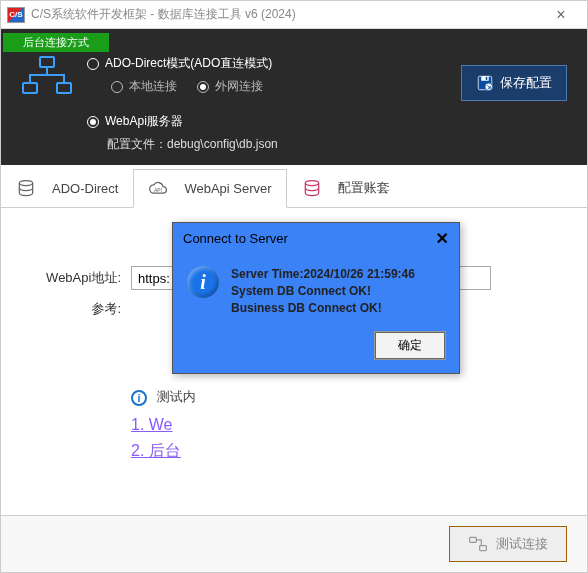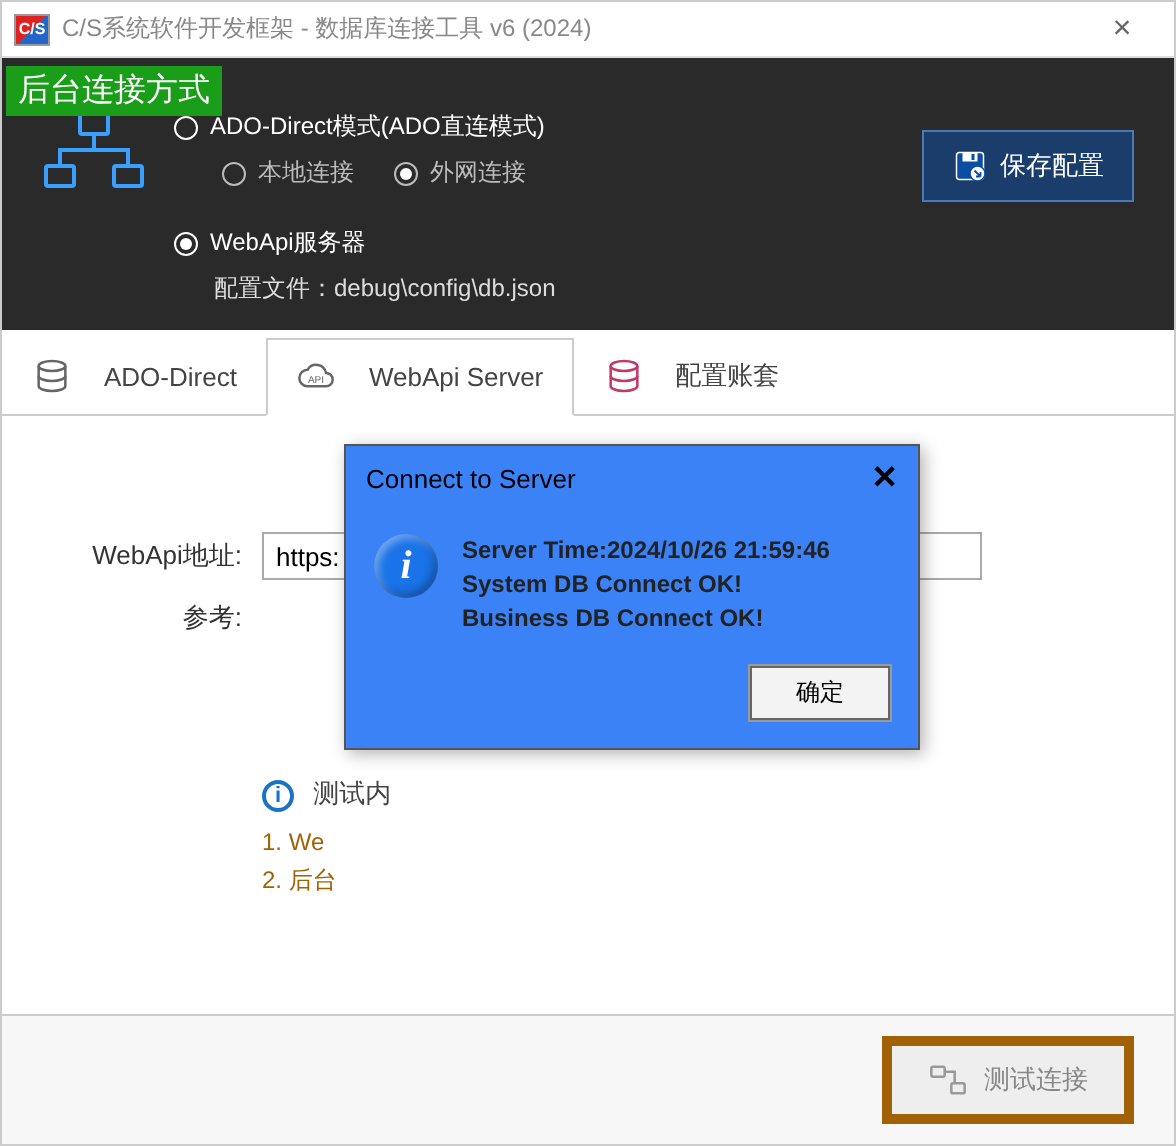--- a/index.html
+++ b/index.html
@@ -3,21 +3,21 @@
 <meta charset="utf-8">
 <style>
 * { box-sizing: border-box; margin: 0; padding: 0; font-family: "Microsoft YaHei", Arial, sans-serif; }
 body { background: #f0f0f0; width: 588px; height: 573px; overflow: hidden; }
 .window { width: 588px; height: 573px; background: #fff; border: 1px solid #ccc; display: flex; flex-direction: column; }
 .titlebar { height: 28px; background: #fff; border-bottom: 1px solid #ddd; display: flex; align-items: center; padding: 0 6px; }
 .titlebar .logo { width: 18px; height: 16px; background: linear-gradient(135deg,#d22 50%,#26c 50%); border:1px solid #999; margin-right: 6px; display:flex;align-items:center;justify-content:center;font-size:8px;color:#fff;font-weight:bold; }
 .titlebar .title { color: #888; font-size: 12px; flex: 1; }
 .titlebar .close { width: 40px; text-align: center; color: #666; font-size: 16px; cursor: pointer; }
 .topsection { background: #2a2a2a; color: #fff; padding: 8px 16px 12px 16px; position: relative; }
-.greentag { position: absolute; top: 4px; left: 2px; background: #1a9e1a; color: #fff; font-size: 16px; padding: 2px 6px; font-family: Liberation Mono, monospace; }
+.greentag { position: absolute; top: 4px; left: 2px; background: #1a9e1a; color: #fff; font-size: 11px; padding: 2px 20px; font-family: Liberation Mono, monospace; }
 .topcontent { display: flex; align-items: flex-start; margin-top: 18px; }
 .neticon { width: 60px; margin-right: 10px; }
 .neticon svg { display:block; }
 .radios { flex: 1; font-size: 12px; }
 .radio-row { display: flex; align-items: center; margin-bottom: 6px; }
 .radio-dot { width: 12px; height: 12px; border: 1px solid #fff; border-radius: 50%; margin-right: 6px; display:inline-flex;align-items:center;justify-content:center; }
 .radio-dot.sel::after { content:""; width:6px;height:6px;background:#fff;border-radius:50%; }
 .radio-sub { margin-left: 24px; display: flex; gap: 20px; margin-bottom: 12px; color:#bbb; }
 .radio-sub .radio-dot { border-color:#bbb; }
 .cfg-line { margin-left: 20px; font-size: 12px; color:#ddd; }
@@ -27,23 +27,23 @@
 .tab { padding: 8px 14px; font-size: 13px; color: #444; display:flex; align-items:center; gap:16px; border:1px solid transparent; cursor:pointer; }
 .tab.active { border:1px solid #ccc; border-bottom:1px solid #fff; background:#fff; margin-bottom:-1px; }
 .tab svg { width:20px;height:20px; }
 .tabcontent { flex:1; padding: 58px 30px 20px 30px; position:relative; background:#fff; }
 .formrow { display:flex; align-items:center; margin-bottom:10px; font-size:13px; }
 .formrow label { width: 90px; text-align:right; margin-right:10px; color:#333; }
 .formrow input { flex:1; max-width:360px; height:24px; border:1px solid #aaa; padding:0 6px; font-size:13px; }
 .formrow .ref { color:#888; font-size:12px; }
 .notice { margin-top: 70px; margin-left: 100px; font-size:13px; color:#444; }
 .notice .info-circ { display:inline-flex; width:16px;height:16px;border:2px solid #1a73c8;border-radius:50%;color:#1a73c8;align-items:center;justify-content:center;font-size:11px;font-weight:bold;margin-right:6px; vertical-align:middle; }
-.notice .lines { margin-top:6px; color:#a16207; font-size:12px; line-height:1.6; }
+.notice .lines { margin-top:6px; color:#8b5cf6; font-size:16px; line-height:1.6;text-decoration:underline; }
 .footer { border-top:1px solid #ccc; background:#f7f7f7; padding:10px 20px; display:flex; justify-content:flex-end; }
-.testbtn { border:5px solid #a16207; background:#eee; color:#888; padding:8px 18px; font-size:13px; display:flex;align-items:center;gap:8px; cursor:pointer; }
+.testbtn { border:1px solid #a16207; background:#eee; color:#888; padding:8px 18px; font-size:13px; display:flex;align-items:center;gap:8px; cursor:pointer; }
 .testbtn svg{width:20px;height:18px;}
 .dialog { position:absolute; left:172px; top:222px; width:288px; background:#3b82f6; border:1px solid #555; box-shadow:2px 2px 8px rgba(0,0,0,0.3); }
 .dialog .dtitle { display:flex; justify-content:space-between; align-items:center; padding:6px 10px; font-size:13px; }
 .dialog .dtitle .x { font-size:16px; cursor:pointer; font-weight:bold; }
 .dialog .dbody { display:flex; padding:12px 14px 8px 14px; gap:12px; align-items:flex-start; }
 .dialog .dicon { width:32px;height:32px;border-radius:50%;background:#1a73e8;color:#fff;display:flex;align-items:center;justify-content:center;font-size:20px;font-style:italic;font-family:Georgia,serif;font-weight:bold;flex-shrink:0; box-shadow:inset -2px -2px 4px rgba(0,0,0,0.3), inset 2px 2px 4px rgba(255,255,255,0.4); }
 .dialog .dtext { font-size:12px; line-height:1.4; font-weight:bold; color:#222; }
 .dialog .dbtns { padding:8px 14px 14px 14px; text-align:right; }
 .dialog .okbtn { border:1px solid #666; background:#f3f3f3; padding:4px 22px; font-size:12px; cursor:pointer; box-shadow:0 0 0 1px #999; }
 </style>

